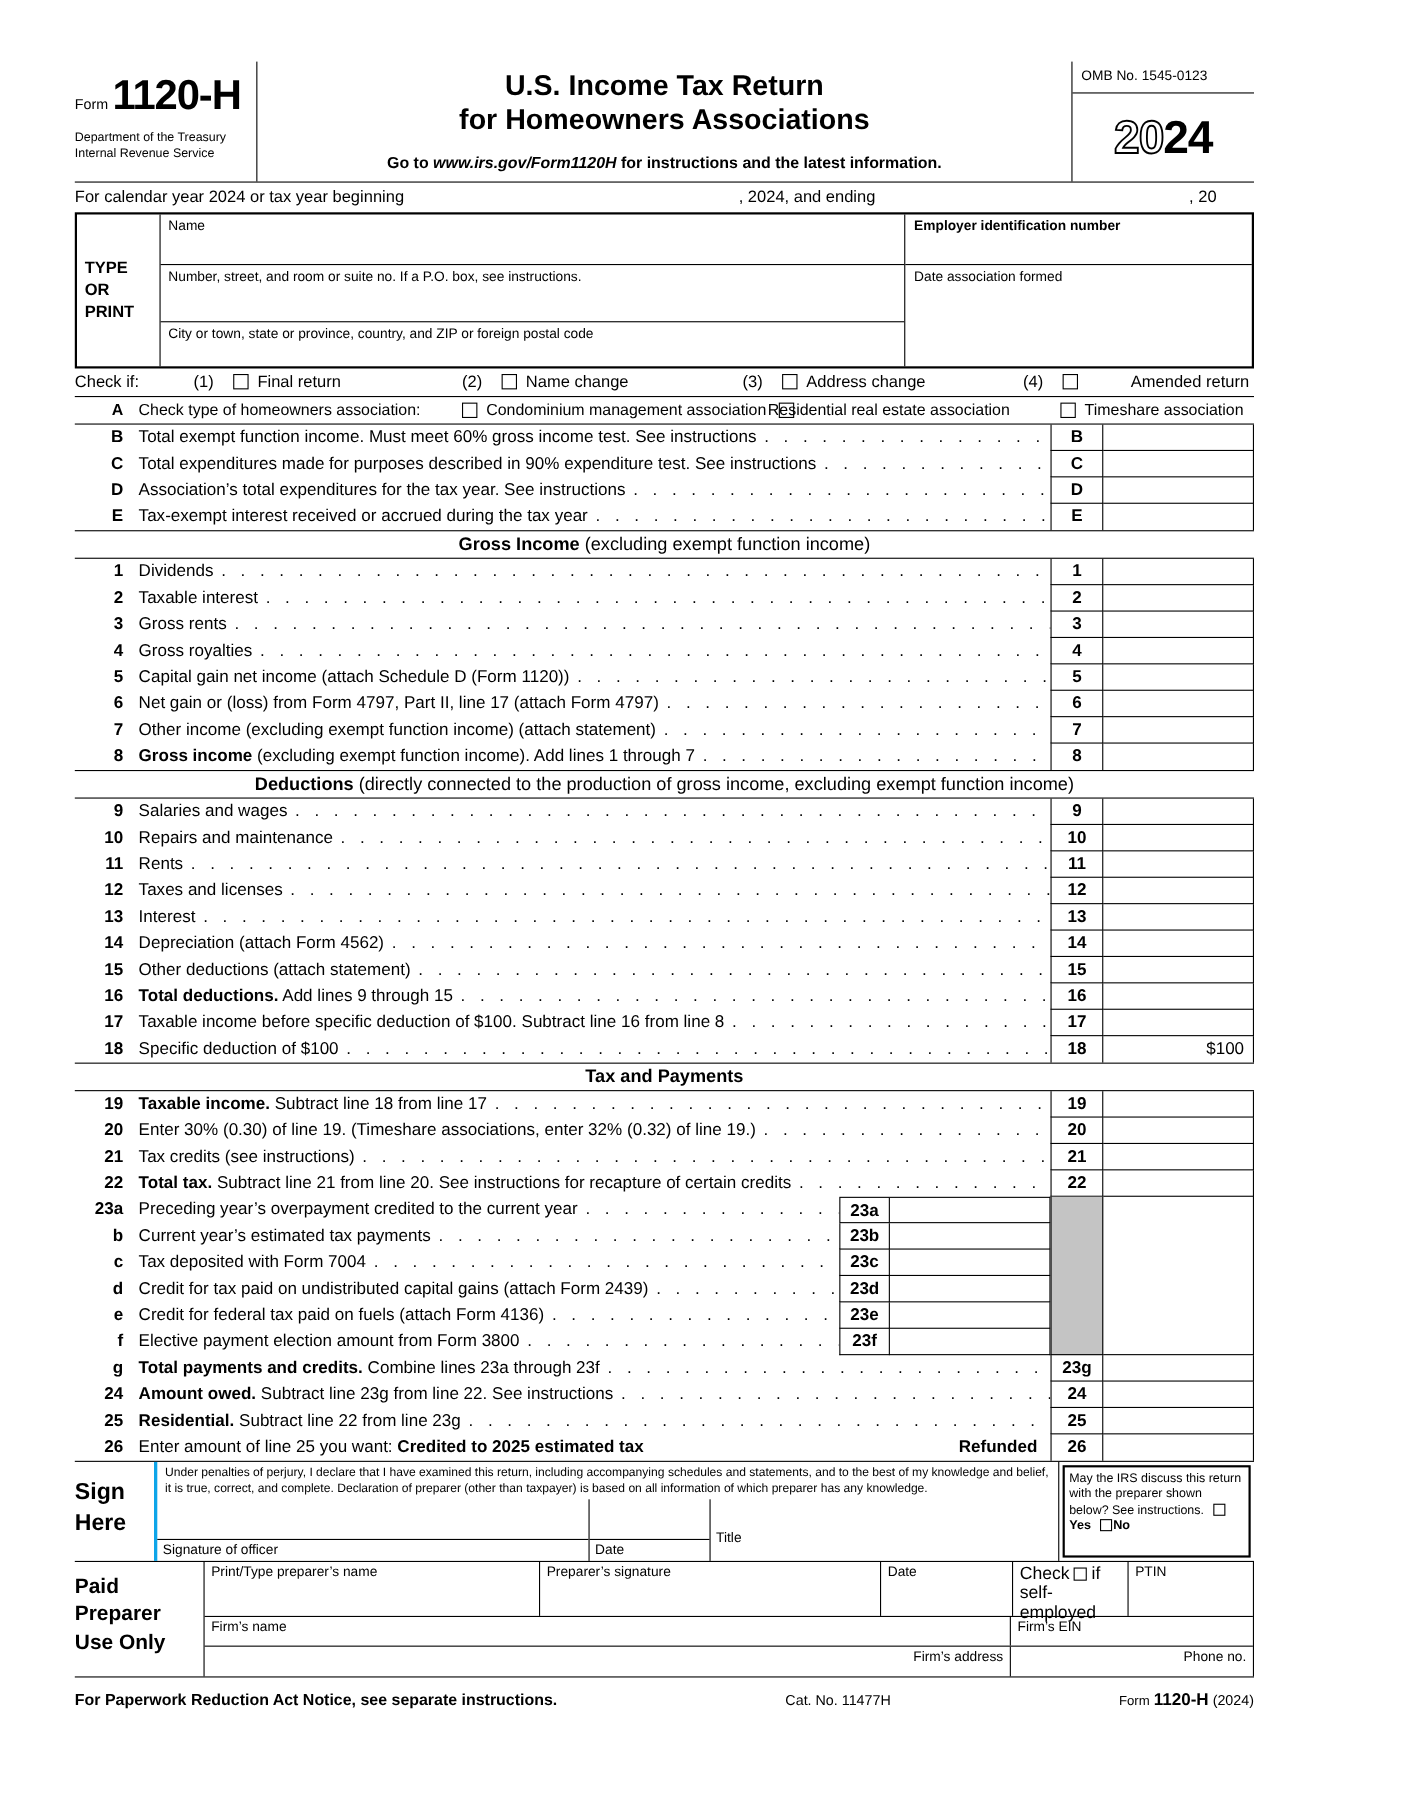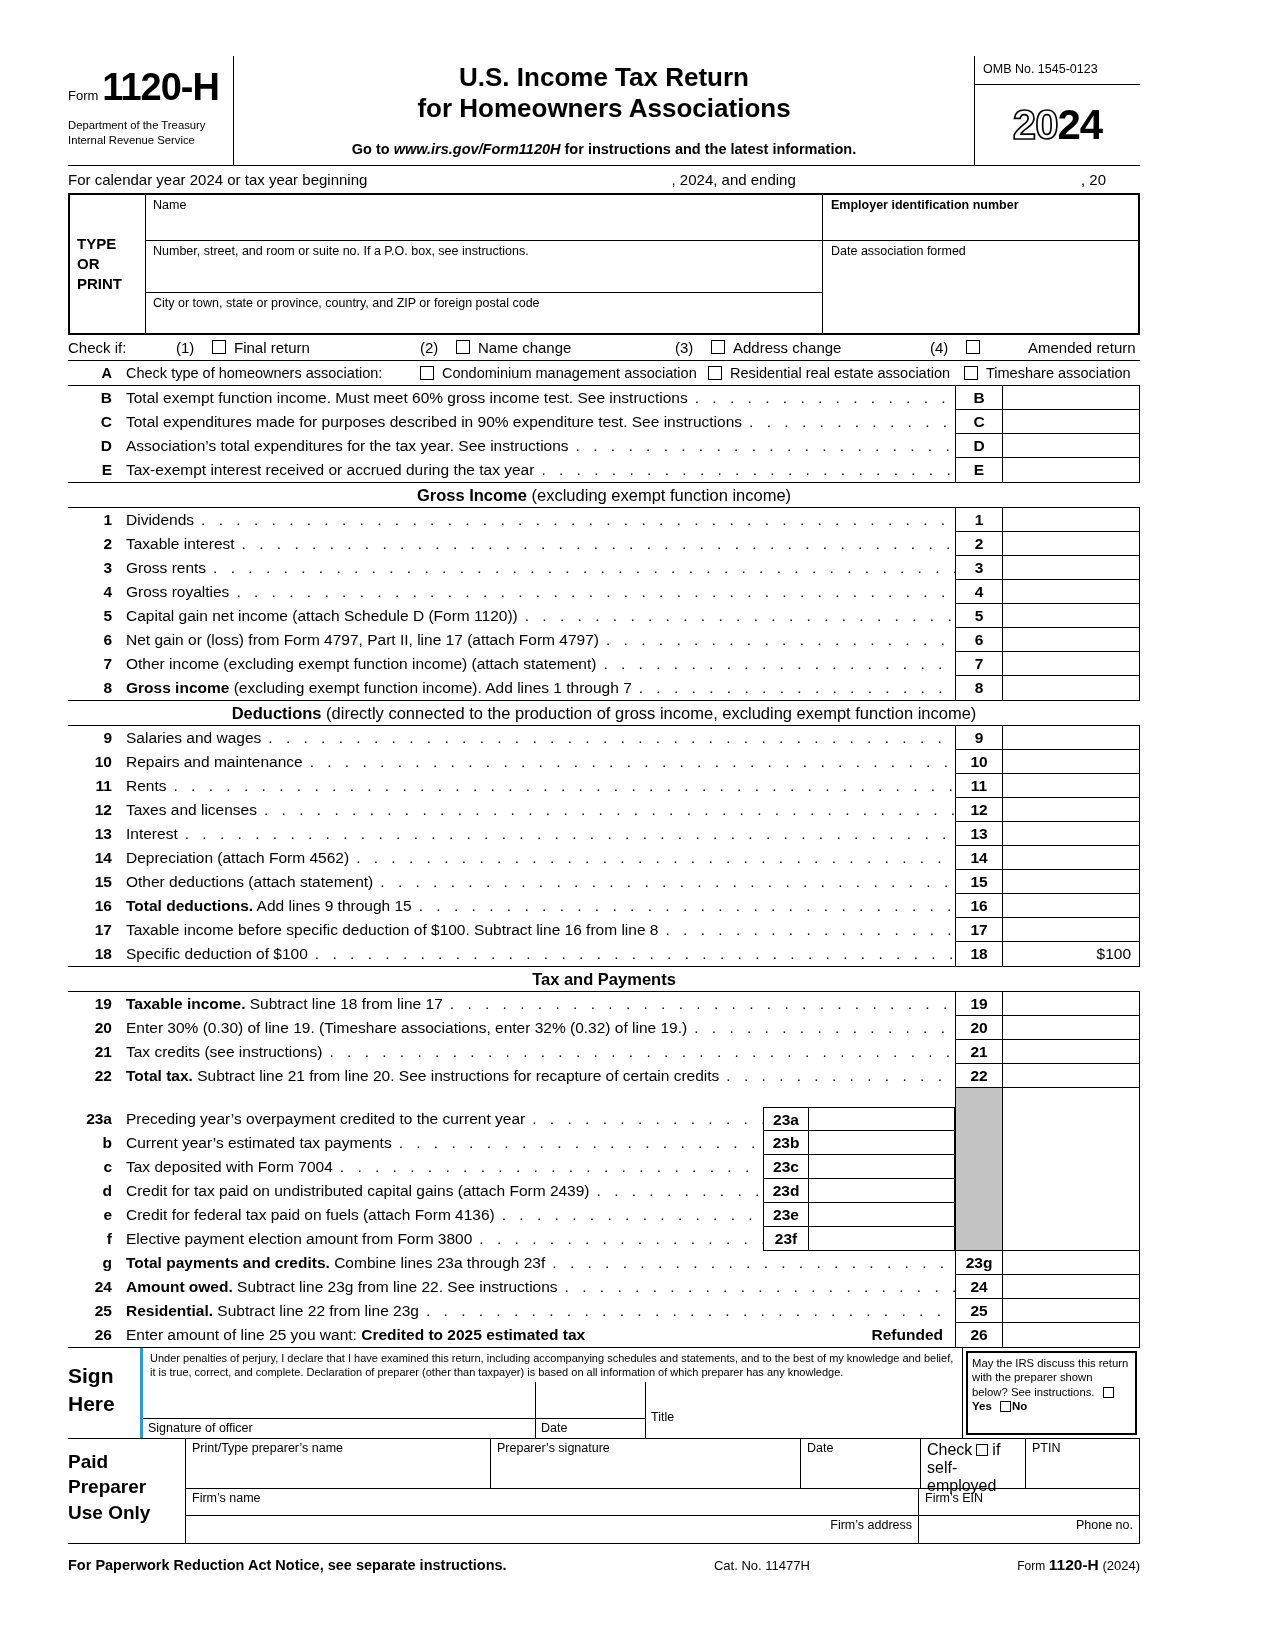--- a/index.html
+++ b/index.html
@@ -62,21 +62,21 @@
   .leader{flex:1;overflow:hidden;white-space:nowrap;margin-left:7px;min-width:8px;}
   .leader::after{content:". . . . . . . . . . . . . . . . . . . . . . . . . . . . . . . . . . . . . . . . . . . . . . . . . . . . . . . . . . . . . . . . . . . . . . . .";word-spacing:9px;}
   .leader-blank{flex:1;}
   .tail{font-weight:bold;padding-right:12px;white-space:pre;}
   .c-box{width:48px;flex:none;border-left:1px solid #000;border-right:1px solid #000;border-bottom:1px solid #000;font-weight:bold;text-align:center;line-height:23px;}
   .c-amt{width:137px;flex:none;border-right:1px solid #000;border-bottom:1px solid #000;text-align:right;padding-right:8px;line-height:23px;}
   .lrow.nb .c-box,.lrow.nb .c-amt{border-bottom:0;}
 
   
   .block23{display:flex;}
-  .b23-left{width:887px;margin-top:19px;}
+  .b23-left{width:887px;}
   .c-midbox{width:46px;flex:none;border:1px solid #000;border-top:0;font-weight:bold;text-align:center;line-height:23px;}
   .c-midamt{width:146px;flex:none;border-right:1px solid #000;border-bottom:1px solid #000;}
   .b23-left .mrow:first-child .c-midbox,.b23-left .mrow:first-child .c-midamt{border-top:1px solid #000;}
   .b23-right{width:185px;display:flex;}
   .gray-strip{width:48px;background:#c4c4c4;border-left:1px solid #000;border-right:1px solid #000;border-bottom:1px solid #000;}
   .b23-blank{width:137px;border-right:1px solid #000;border-bottom:1px solid #000;}
 
   
   .section-head{height:26px;border-top:1px solid #000;border-bottom:1px solid #000;text-align:center;font-size:16.5px;line-height:25px;}
   .section-head span{white-space:pre;}
@@ -217,21 +217,21 @@
     <span class="cb" style="left:898px;top:5px"></span>
     <span style="left:960px">Amended return</span>
   </div>
 
   <div class="rowA">
     <span class="la-letter" style="left:0;width:44px;text-align:right">A</span>
     <span style="left:58px">Check type of homeowners association:</span>
     <span class="cb" style="left:352px;top:5px"></span>
     <span style="left:374px">Condominium management association</span>
     <span class="cb" style="left:640px;top:5px"></span>
-    <span style="left:662px">Residential real estate association</span>
+    <span style="left:630px">Residential real estate association</span>
     <span class="cb" style="left:896px;top:5px"></span>
     <span style="left:918px">Timeshare association</span>
   </div>
 
   <div id="rows-be">
         <div class="lrow">
           <div class="c-num">B</div>
           <div class="c-text">
             <span class="t">Total exempt function income. Must meet 60% gross income test. See instructions</span>
             <span class="leader"></span>

